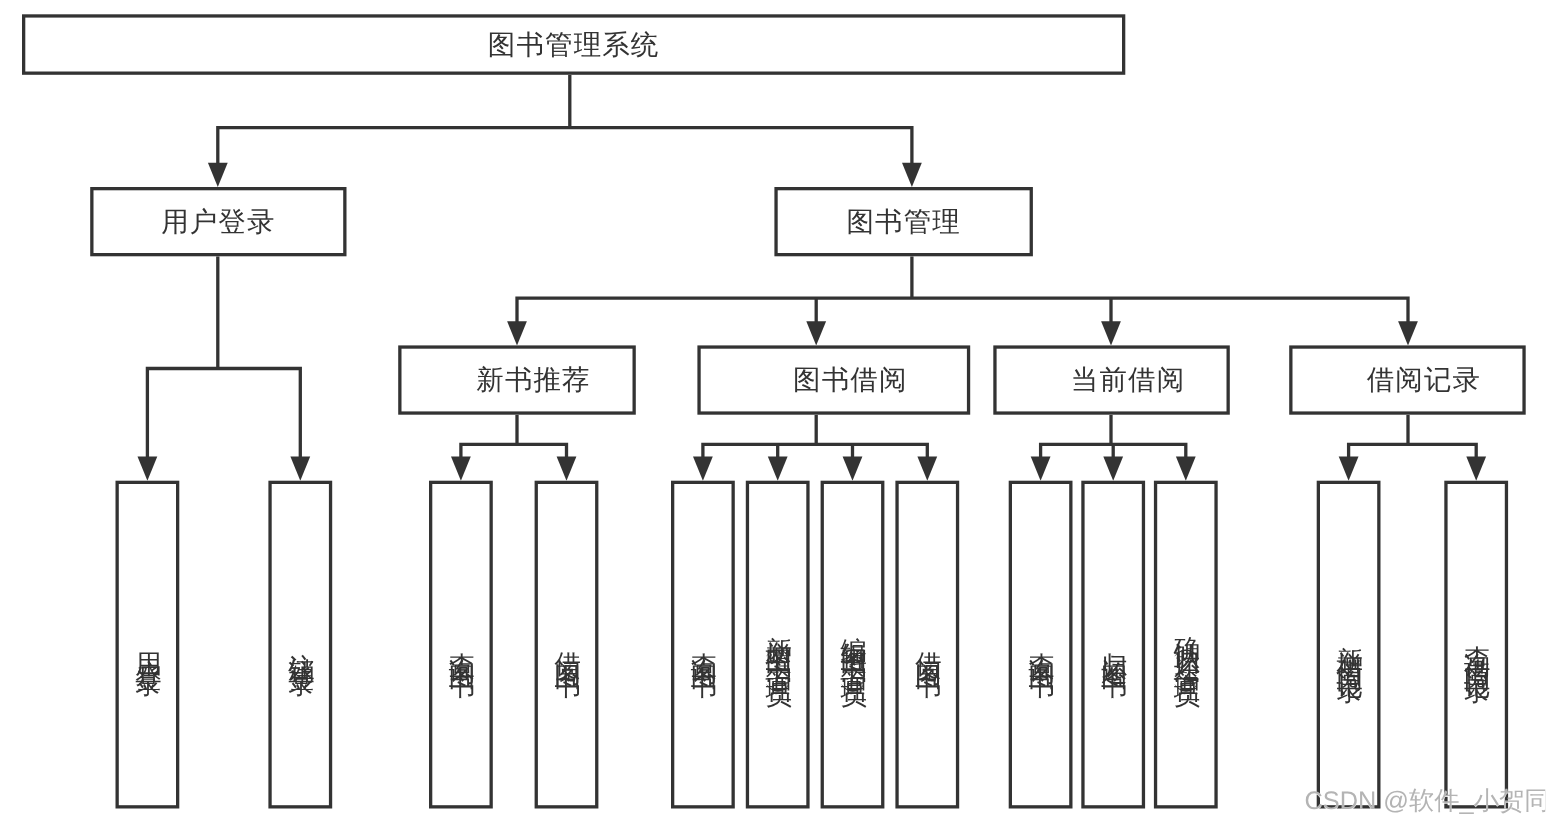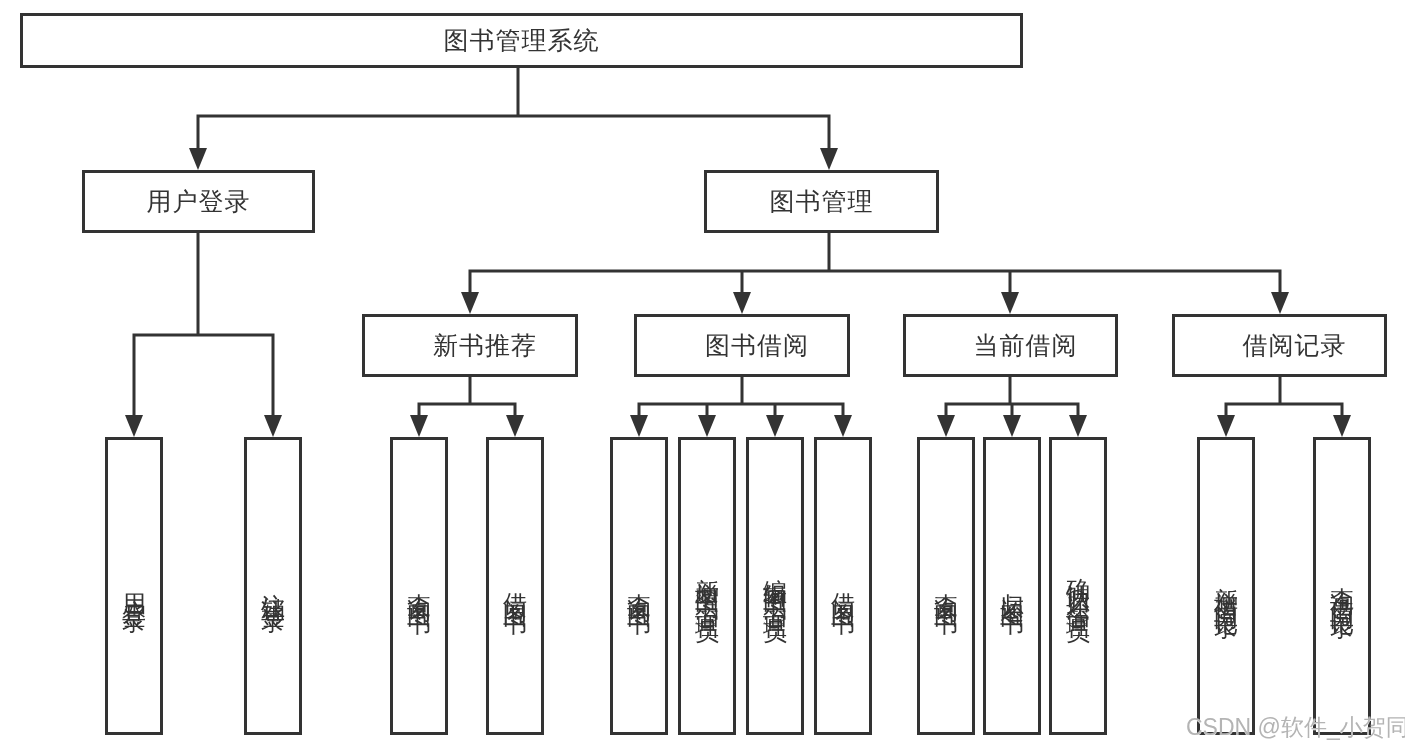--- a/index.html
+++ b/index.html
@@ -104,21 +104,21 @@
   <div class="box lvl2" style="left:82px;width:233px">
     <span class="hlabel">用户登录</span>
   </div>
   <div class="box lvl2" style="left:704px;width:235px">
     <span class="hlabel">图书管理</span>
   </div>
 
   <div class="box lvl3" style="left:362px;width:216px">
     <span class="hlabel">新书推荐</span>
   </div>
-  <div class="box lvl3" style="left:634px;width:216px">
+  <div class="box lvl3" style="left:634px;width:248px">
     <span class="hlabel">图书借阅</span>
   </div>
   <div class="box lvl3" style="left:903px;width:215px">
     <span class="hlabel">当前借阅</span>
   </div>
   <div class="box lvl3" style="left:1172px;width:215px">
     <span class="hlabel">借阅记录</span>
   </div>
 
   <div class="box leaf" style="left:105px">

